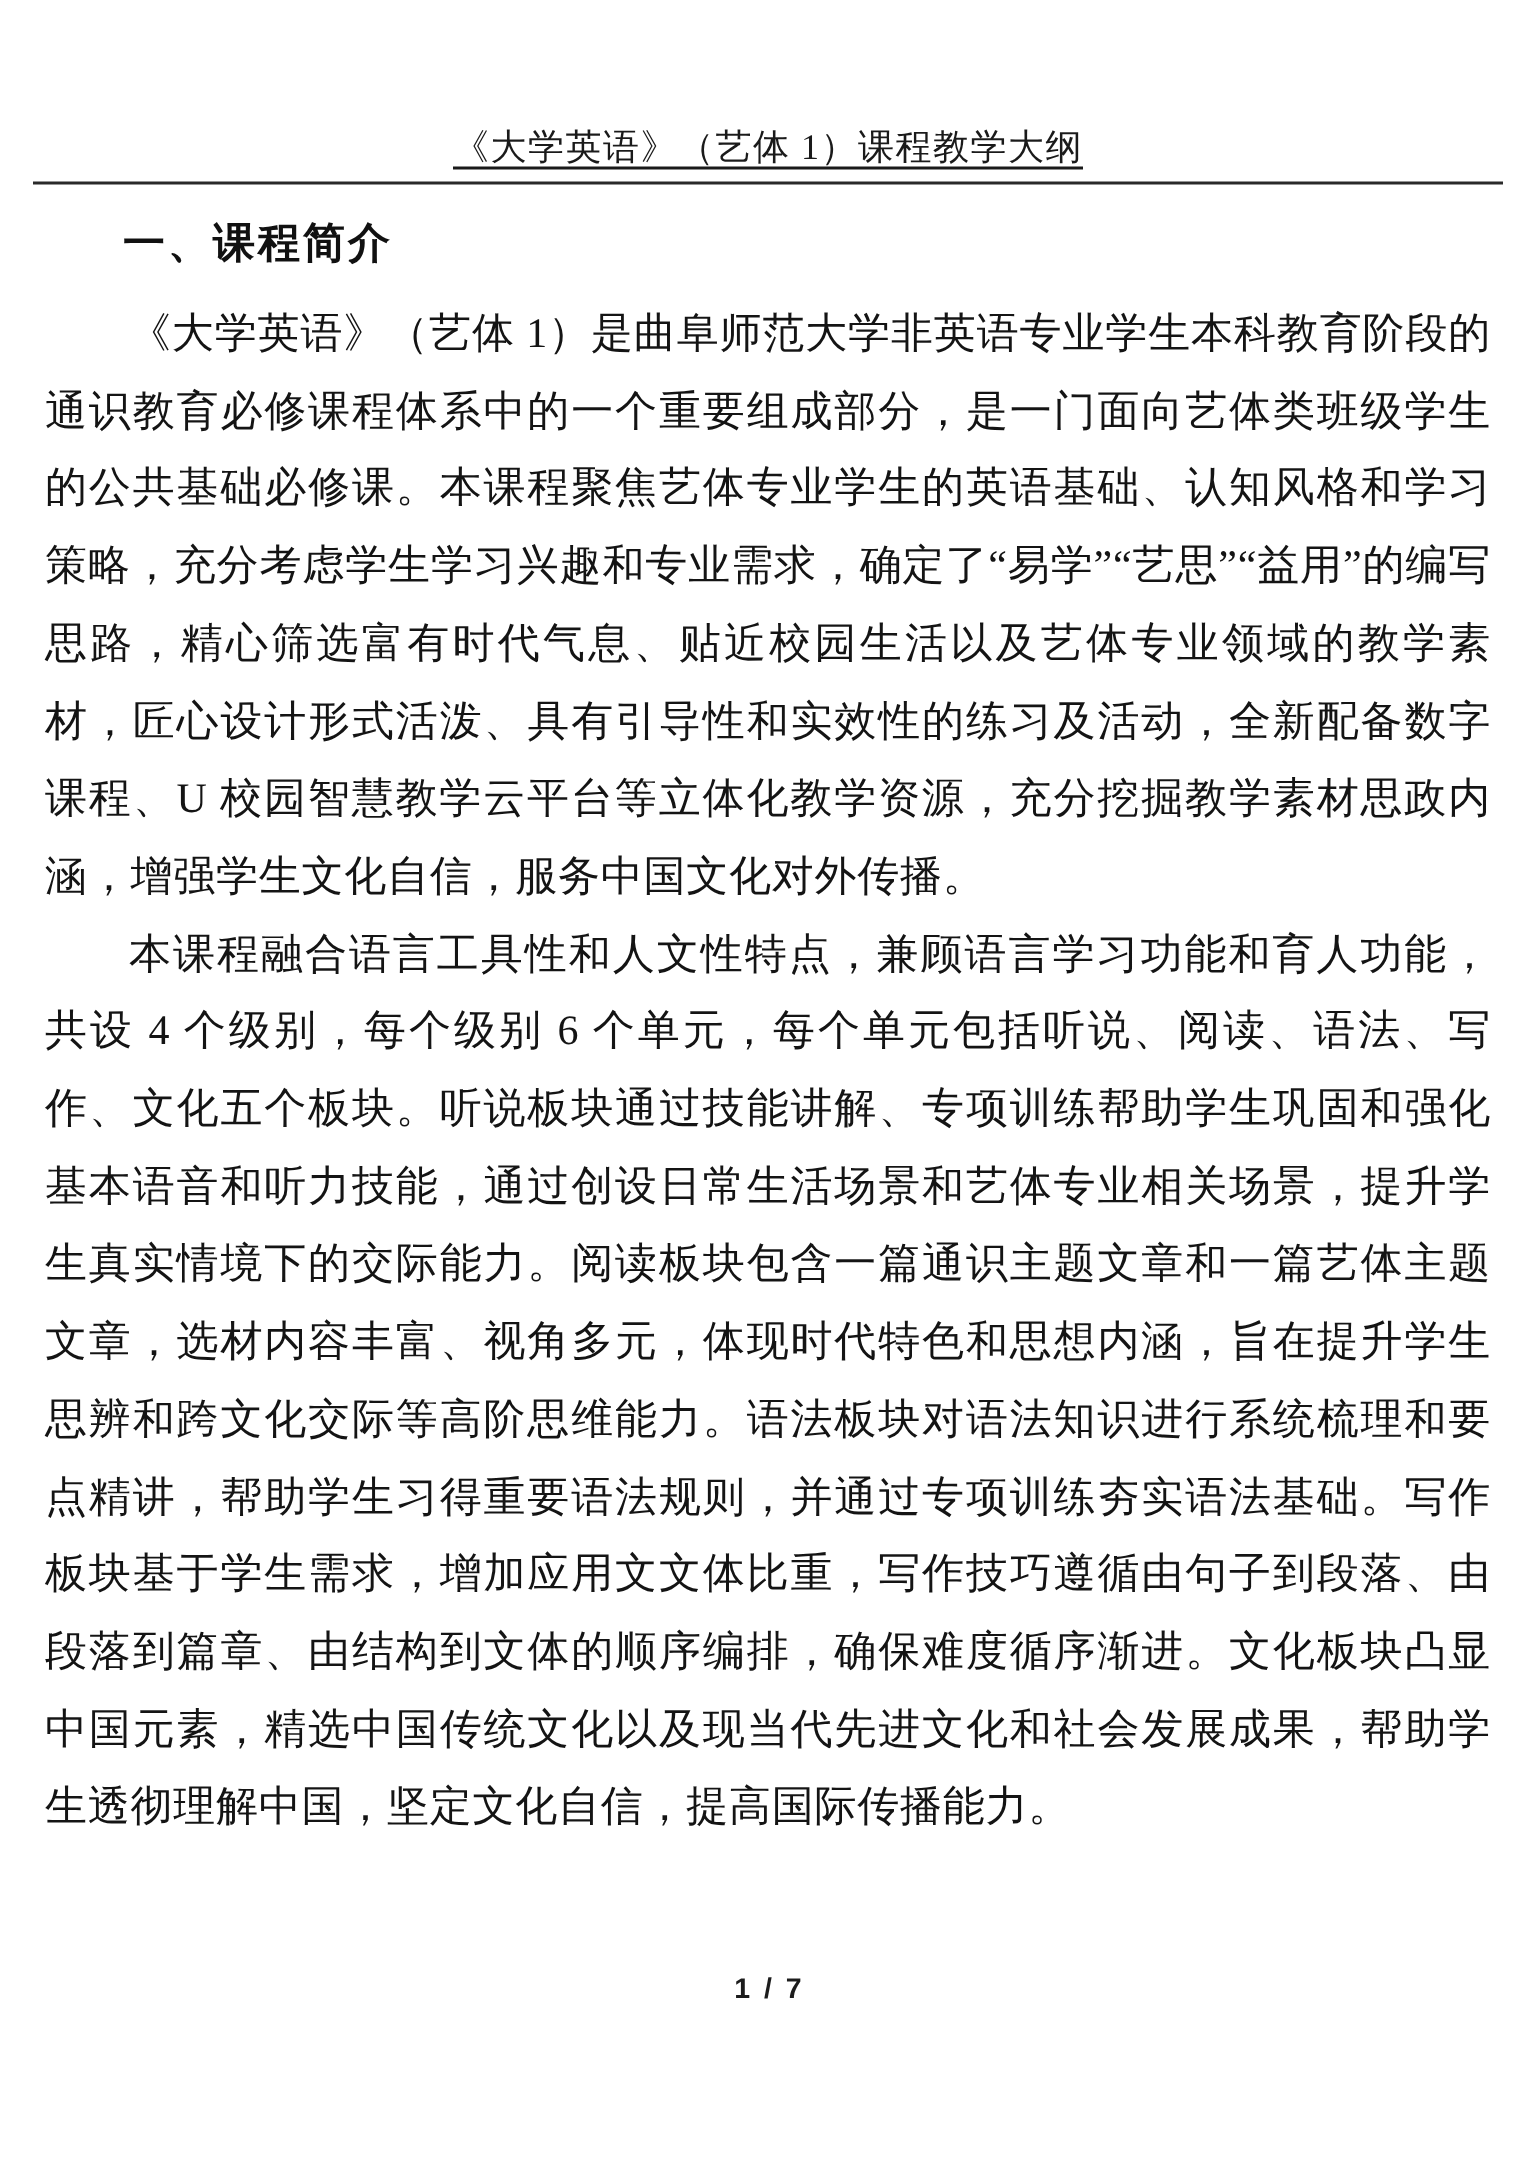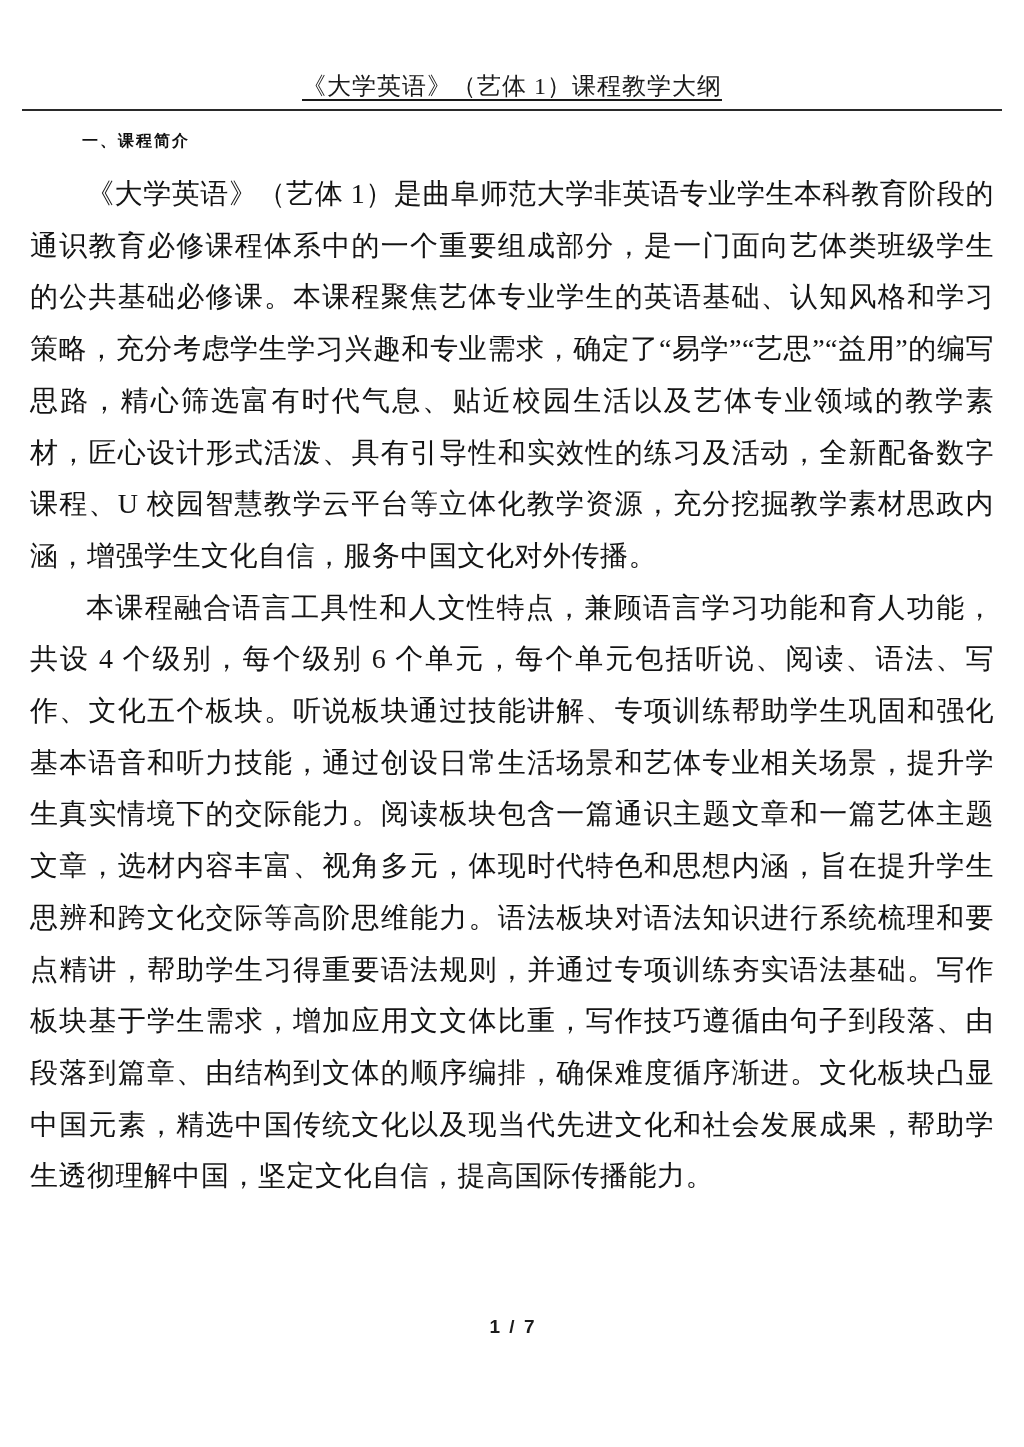--- a/index.html
+++ b/index.html
@@ -11,21 +11,21 @@
     width: 1024px;
     height: 1447px;
     position: relative;
     font-family: "Liberation Serif", "DejaVu Serif", serif;
     color: #151515;
     overflow: hidden;
   }
   .page {
     position: relative;
     width: 964px;
-    margin: 4px auto;
+    margin: 16px auto;
     padding: 0 30px;
     box-sizing: content-box;
   }
   .doc-header {
     text-align: center;
     padding-top: 66px;
   }
   .doc-title {
     display: inline-block;
     font-size: 24px;
@@ -34,21 +34,21 @@
     text-decoration: underline;
     text-underline-offset: 5px;
     text-decoration-thickness: 1.5px;
   }
   .header-rule {
     border: none;
     border-top: 2.5px solid #2a2a2a;
     margin: 7px -8px 0 -8px;
   }
   .section-heading {
-    font-size: 16px;
+    font-size: 28px;
     font-weight: bold;
     color: #111;
     margin: 20px 0 6px 52px;
     letter-spacing: 2px;
   }
   .doc-body {
     margin-top: 16px;
   }
   .doc-body p {
     font-size: 28px;

